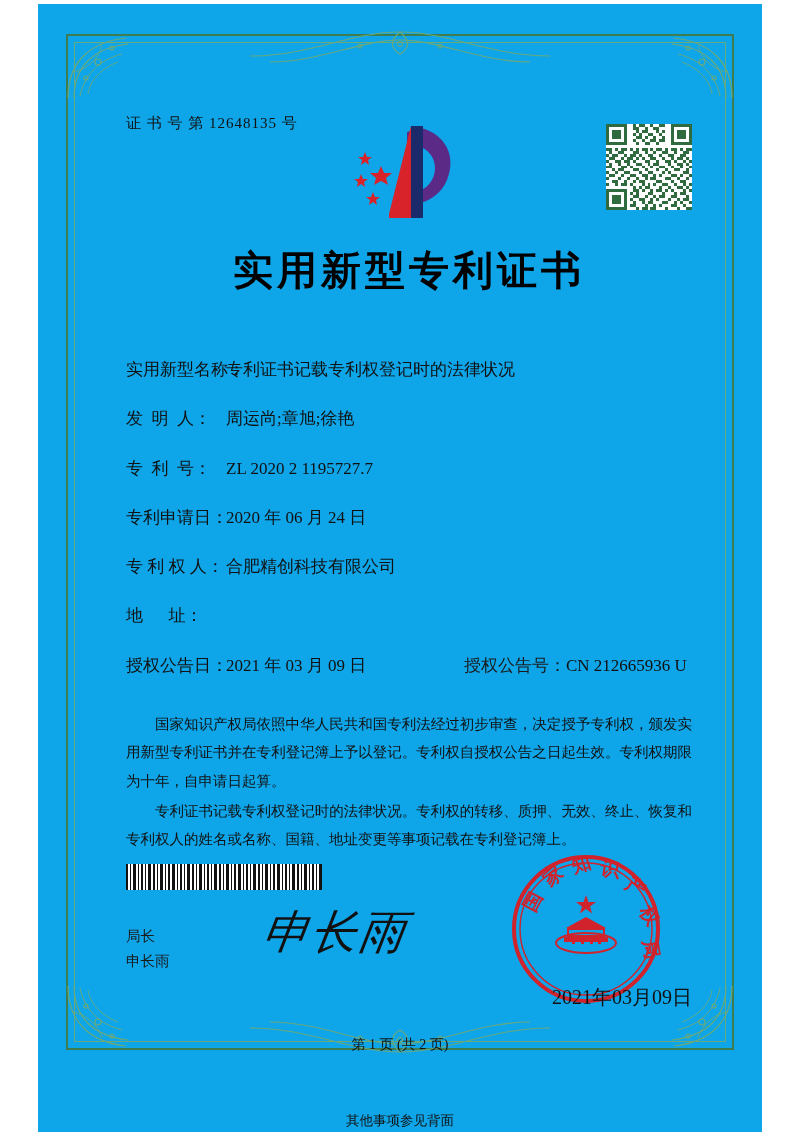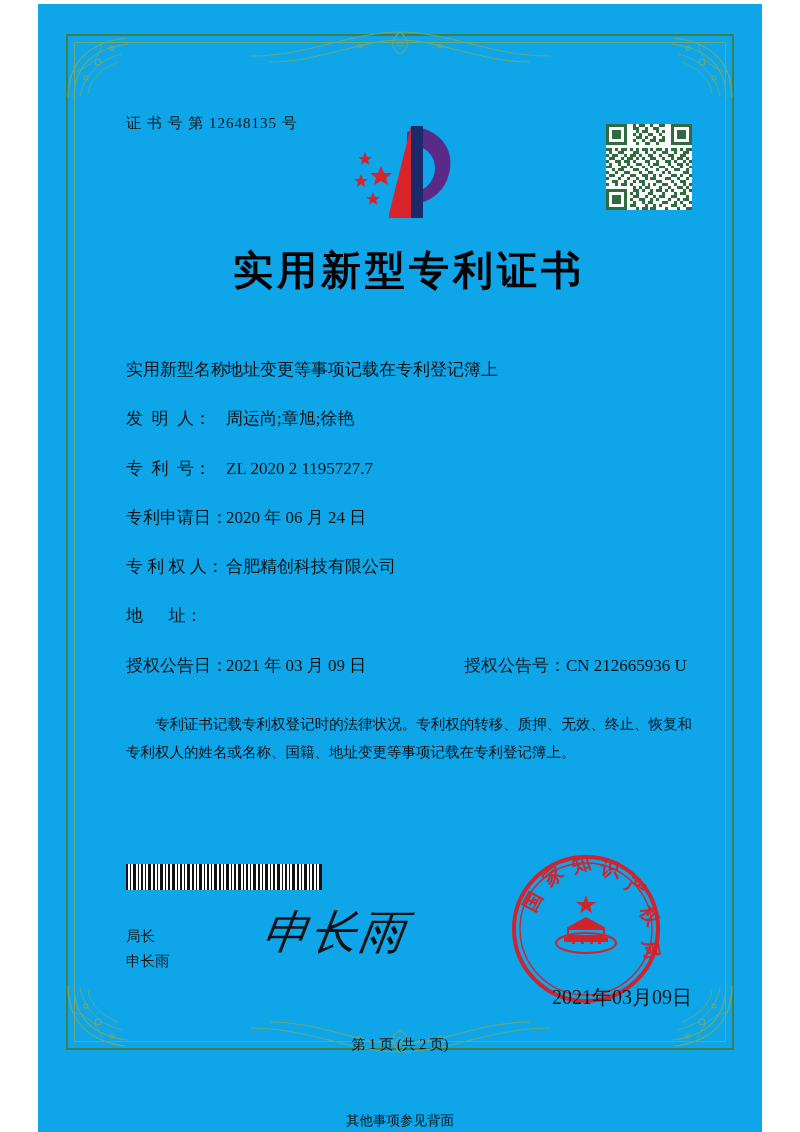--- a/index.html
+++ b/index.html
@@ -523,21 +523,21 @@
           <rect x="27" y="28" width="2" height="1"></rect>
       </g>
     </svg>
 
     <div class="title">实用新型专利证书</div>
 
     <div class="fields">
 
       <div class="field-row">
         <div class="field-label">实用新型名称：</div>
-        <div class="field-value">地址变更等事项记载在专利登记簿上</div>
+        <div class="field-value">专利证书记载专利权登记时的法律状况</div>
       </div>
 
       <div class="field-row">
         <div class="field-label">发  明  人：</div>
         <div class="field-value">周运尚;章旭;徐艳</div>
       </div>
 
       <div class="field-row">
         <div class="field-label">专  利  号：</div>
         <div class="field-value">ZL 2020 2 1195727.7</div>
@@ -560,20 +560,21 @@
       <div class="field-row two-col">
         <div class="field-label">授权公告日：</div>
         <div class="field-value">2021 年 03 月 09 日</div>
         <div class="sub-label">授权公告号：</div>
         <div class="field-value">CN 212665936 U</div>
       </div>
 
     </div>
 
     <div class="paragraphs">
+      <p>国家知识产权局依照中华人民共和国专利法经过初步审查，决定授予专利权，颁发实用新型专利证书并在专利登记簿上予以登记。专利权自授权公告之日起生效。专利权期限为十年，自申请日起算。</p>
       <p>专利证书记载专利权登记时的法律状况。专利权的转移、质押、无效、终止、恢复和专利权人的姓名或名称、国籍、地址变更等事项记载在专利登记簿上。</p>
     </div>
 
   </div>
 
   <svg class="barcode" viewBox="0 0 196 26" shape-rendering="crispEdges">
     <rect width="196" height="26" fill="#ffffff"></rect>
     <g fill="#111111">
       <rect x="0" y="0" width="2" height="26"></rect>
         <rect x="4" y="0" width="1" height="26"></rect>

